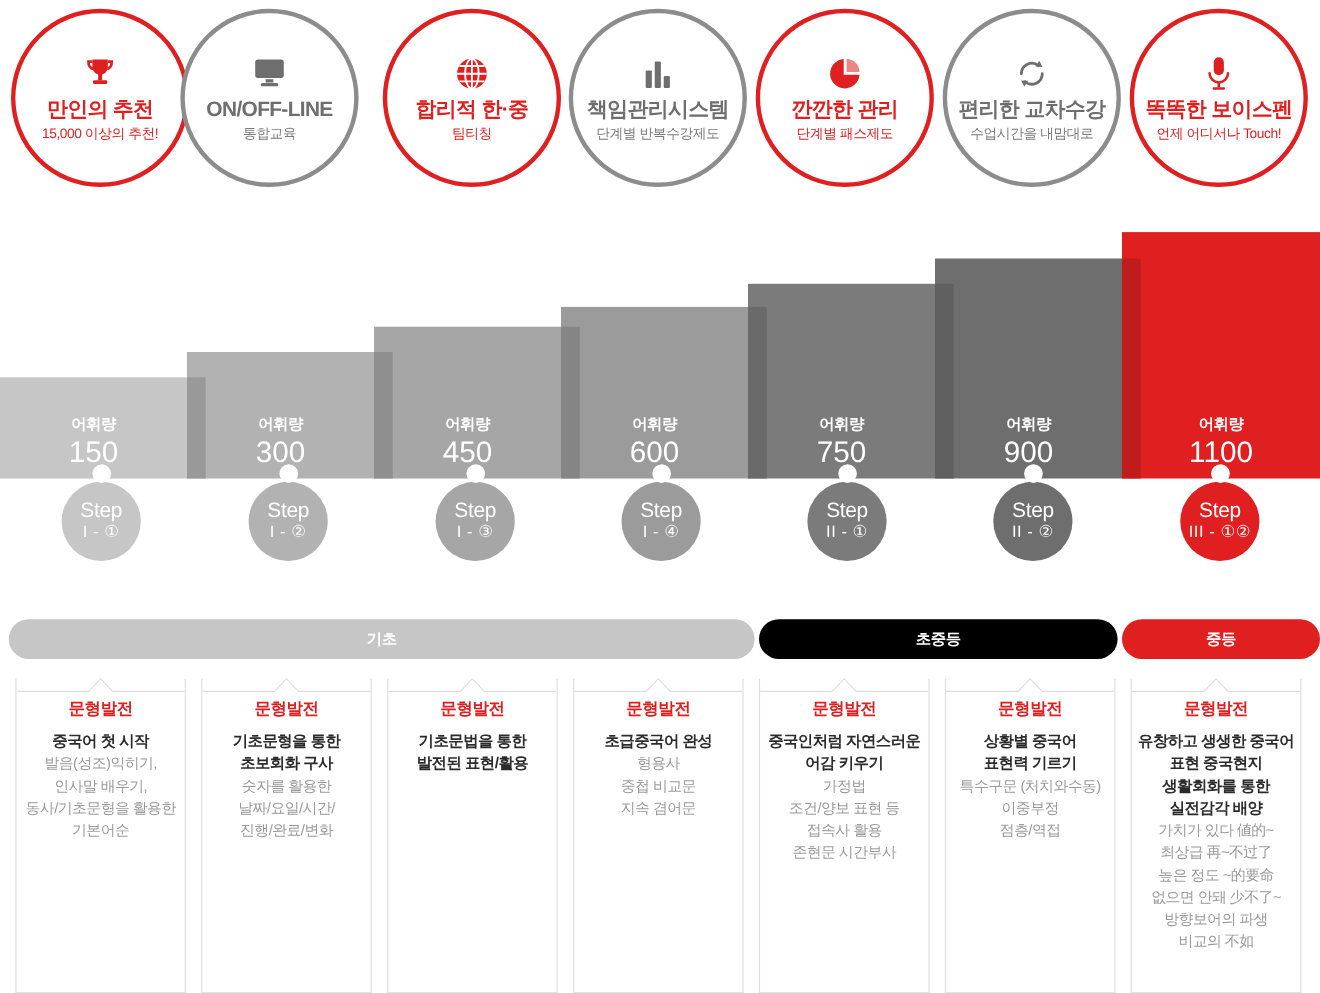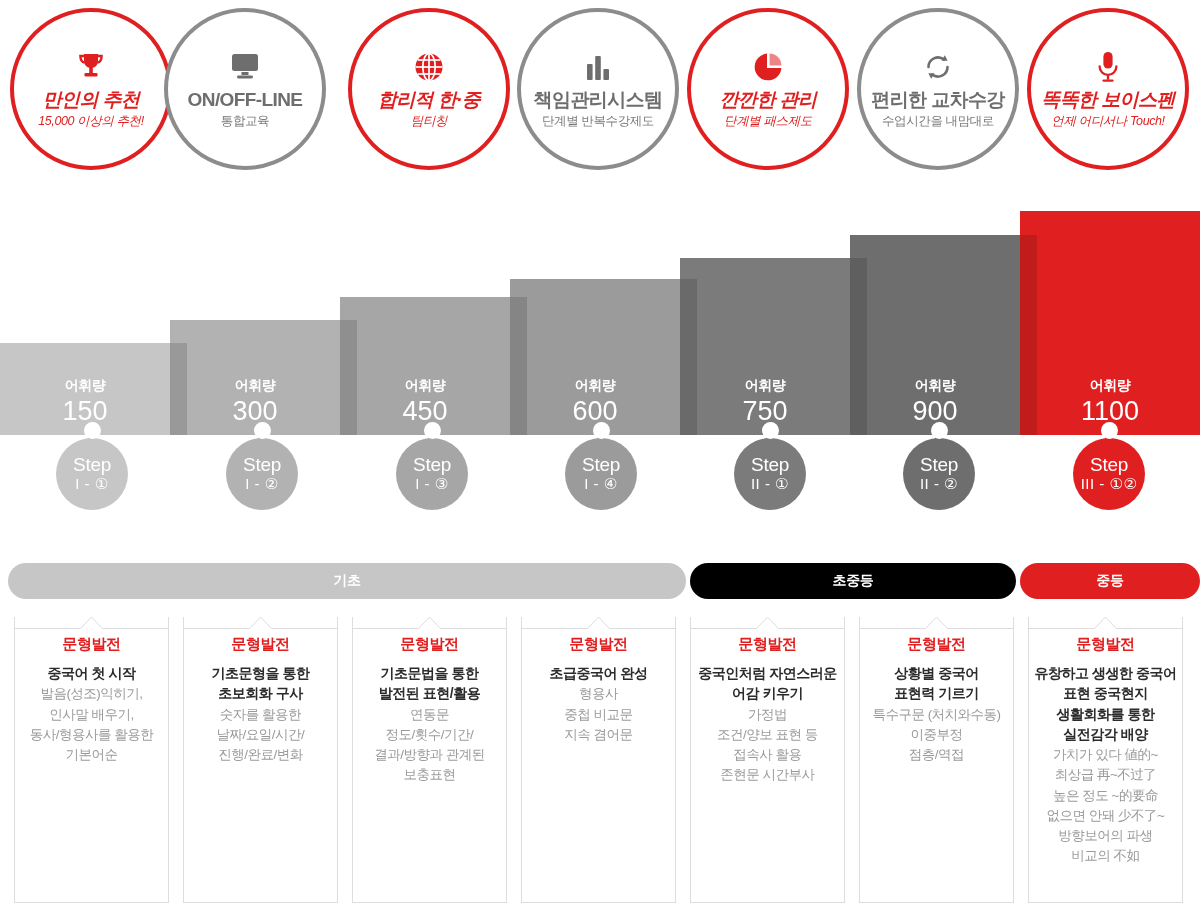--- a/index.html
+++ b/index.html
@@ -23,21 +23,21 @@
     top: 8px;
     width: 162px; height: 162px;
     border-radius: 50%;
     border: 4px solid #8c8c8c;
     background: #ffffff;
     display: flex;
     flex-direction: column;
     align-items: center;
     justify-content: center;
   }
-  .feature.accent { border-color: #e02020; font-style: italic; }
+  .feature.accent { border-color: #e02020; }
   .feature .f-icon {
     height: 38px;
     display: flex; align-items: center; justify-content: center;
     margin-bottom: 3px;
   }
   .feature .f-icon svg { display: block; }
   .feature .f-title {
     font-size: 19px;
     font-weight: bold;
     color: #6e6e6e;
@@ -426,21 +426,21 @@
             <path d="M0 12.5 L66.5 12.5 L77.5 1 L88.5 12.5 L155 12.5" fill="#ffffff" stroke="#dddddd" stroke-width="1"></path>
           </svg>
         </div>
         <div class="c-head">문형발전</div>
         <div class="c-sub">
           <div>중국어 첫 시작</div>
         </div>
         <div class="c-body">
           <div>발음(성조)익히기,</div>
           <div>인사말 배우기,</div>
-          <div>동사/형용사를 활용한</div>
+          <div>동사/기초문형을 활용한</div>
           <div>기본어순</div>
         </div>
       </div>
       <div class="card" style="left: 183px; width: 155px;">
         <div class="notch">
           <svg viewBox="0 0 155 13" preserveAspectRatio="none">
             <path d="M0 12.5 L66.5 12.5 L77.5 1 L88.5 12.5 L155 12.5" fill="#ffffff" stroke="#dddddd" stroke-width="1"></path>
           </svg>
         </div>
         <div class="c-head">문형발전</div>
@@ -457,26 +457,20 @@
       <div class="card" style="left: 352px; width: 155px;">
         <div class="notch">
           <svg viewBox="0 0 155 13" preserveAspectRatio="none">
             <path d="M0 12.5 L66.5 12.5 L77.5 1 L88.5 12.5 L155 12.5" fill="#ffffff" stroke="#dddddd" stroke-width="1"></path>
           </svg>
         </div>
         <div class="c-head">문형발전</div>
         <div class="c-sub">
           <div>기초문법을 통한</div>
           <div>발전된 표현/활용</div>
-        </div>
-        <div class="c-body">
-          <div>연동문</div>
-          <div>정도/횟수/기간/</div>
-          <div>결과/방향과 관계된</div>
-          <div>보충표현</div>
         </div>
       </div>
       <div class="card" style="left: 521px; width: 155px;">
         <div class="notch">
           <svg viewBox="0 0 155 13" preserveAspectRatio="none">
             <path d="M0 12.5 L66.5 12.5 L77.5 1 L88.5 12.5 L155 12.5" fill="#ffffff" stroke="#dddddd" stroke-width="1"></path>
           </svg>
         </div>
         <div class="c-head">문형발전</div>
         <div class="c-sub">

